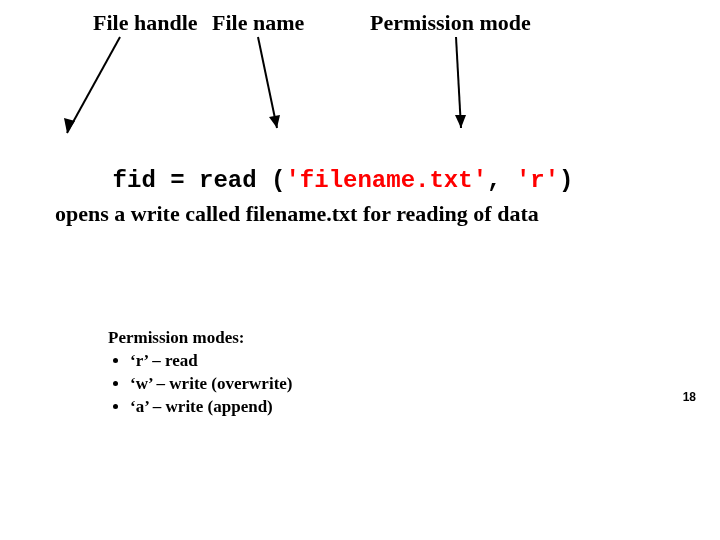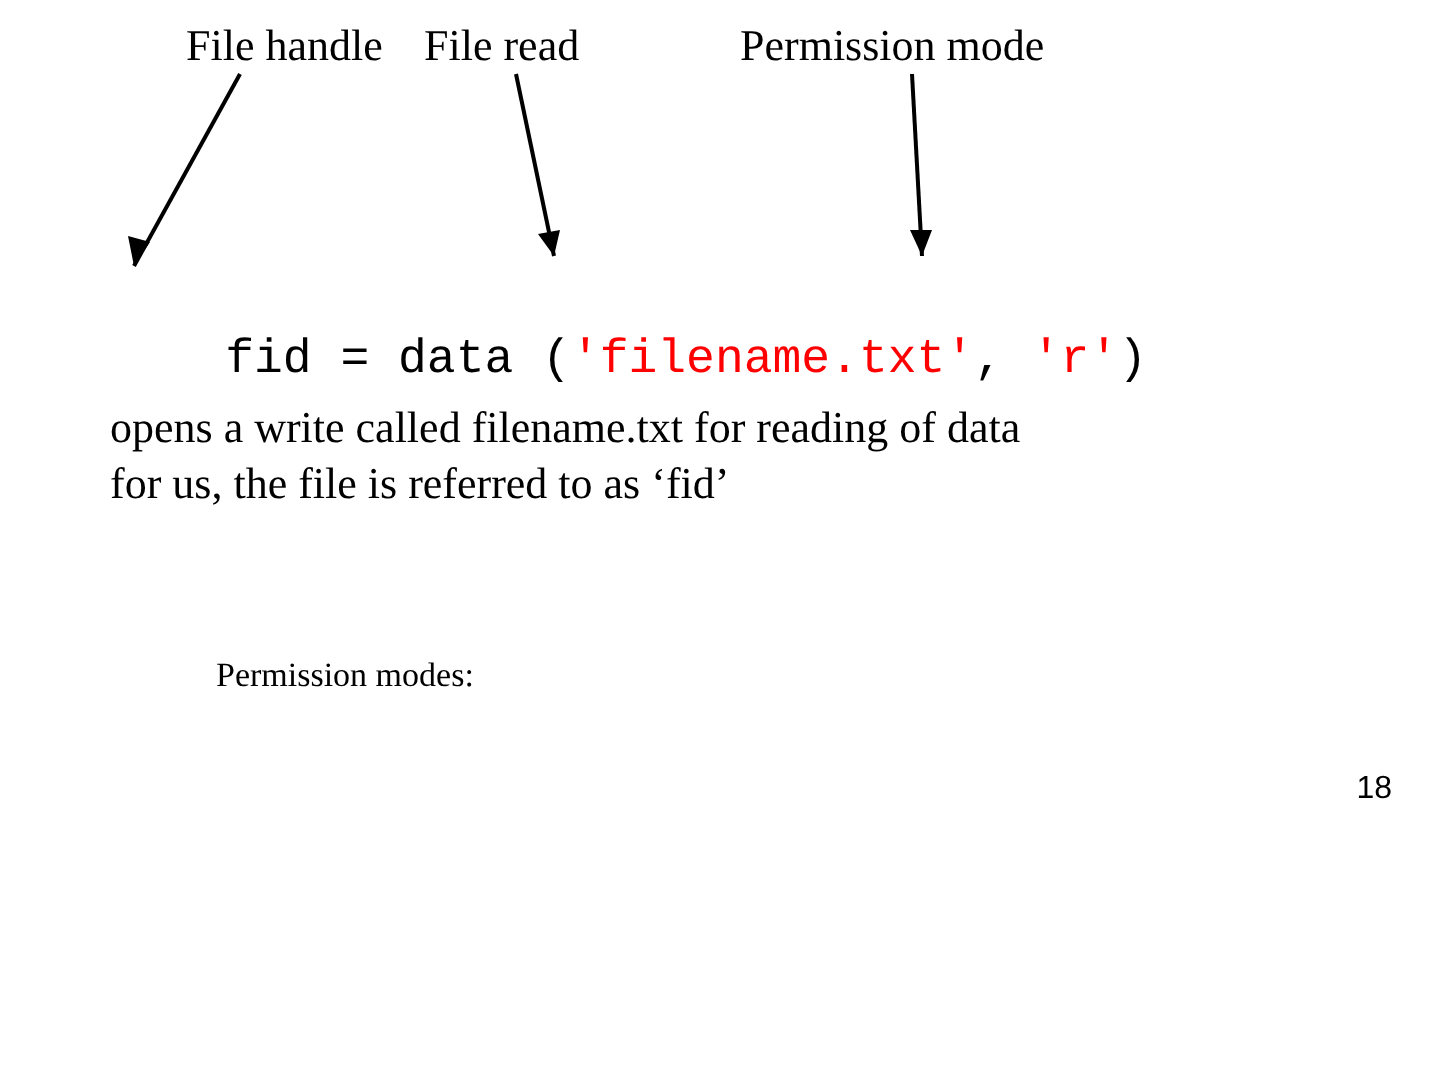--- a/index.html
+++ b/index.html
@@ -9,20 +9,21 @@
     height: 540px;
     background: #fff;
     font-family: "Times New Roman", Times, serif;
     color: #000;
     position: relative;
   }
   .slide {
     position: relative;
     width: 720px;
     height: 418px;
+    font-weight: bold;
   }
   .label {
     position: absolute;
     font-size: 22px;
     white-space: nowrap;
   }
   .code {
     position: absolute;
     font-family: "Courier New", Courier, monospace;
     font-size: 24px;
@@ -42,62 +43,66 @@
   .modes ul {
     margin: 0;
     padding-left: 22px;
     list-style: disc;
   }
   .pgnum {
     position: absolute;
     bottom: 14px;
     right: 24px;
     font-family: Arial, Helvetica, sans-serif;
-    font-size: 16px;
+    font-size: 12px;
     color: #000;
   }
   svg.arrow {
     position: absolute;
     overflow: visible;
   }
 </style>
 </head>
 <body>
 
 <div class="slide">
 
   <div class="label" style="left:93px; top:10px;">File handle</div>
 
-  <div class="label" style="left:212px; top:10px;">File read</div>
+  <div class="label" style="left:212px; top:10px;">File name</div>
 
   <div class="label" style="left:370px; top:10px;">Permission mode</div>
 
   <svg class="arrow" style="left:0; top:0;" width="720" height="540">
     <line x1="120" y1="37" x2="67" y2="133" stroke="#000" stroke-width="2"></line>
     <polygon points="67,133 75,121 64,118" fill="#000"></polygon>
   </svg>
 
   <svg class="arrow" style="left:0; top:0;" width="720" height="540">
     <line x1="258" y1="37" x2="277" y2="128" stroke="#000" stroke-width="2"></line>
     <polygon points="277,128 280,115 269,117" fill="#000"></polygon>
   </svg>
 
   <svg class="arrow" style="left:0; top:0;" width="720" height="540">
     <line x1="456" y1="37" x2="461" y2="128" stroke="#000" stroke-width="2"></line>
     <polygon points="461,128 466,115 455,115" fill="#000"></polygon>
   </svg>
 
   <div class="code" style="left:55px; top:140px;">
-    <span>fid = data (</span><span class="red">'filename.txt'</span><span>, </span><span class="red">'r'</span><span>)</span>
+    <span>fid = read (</span><span class="red">'filename.txt'</span><span>, </span><span class="red">'r'</span><span>)</span>
   </div>
 
   <div class="body-text" style="left:55px; top:200px;">
     <div>opens a write called filename.txt for reading of data</div>
-    <div>for us, the file is referred to as ‘fid’</div>
   </div>
 
   <div class="modes" style="left:108px; top:327px;">
     <div>Permission modes:</div>
+    <ul>
+      <li>‘r’  – read</li>
+      <li>‘w’ – write (overwrite)</li>
+      <li>‘a’ – write (append)</li>
+    </ul>
   </div>
 
   <div class="pgnum">18</div>
 
 </div>
 
 </body></html>

